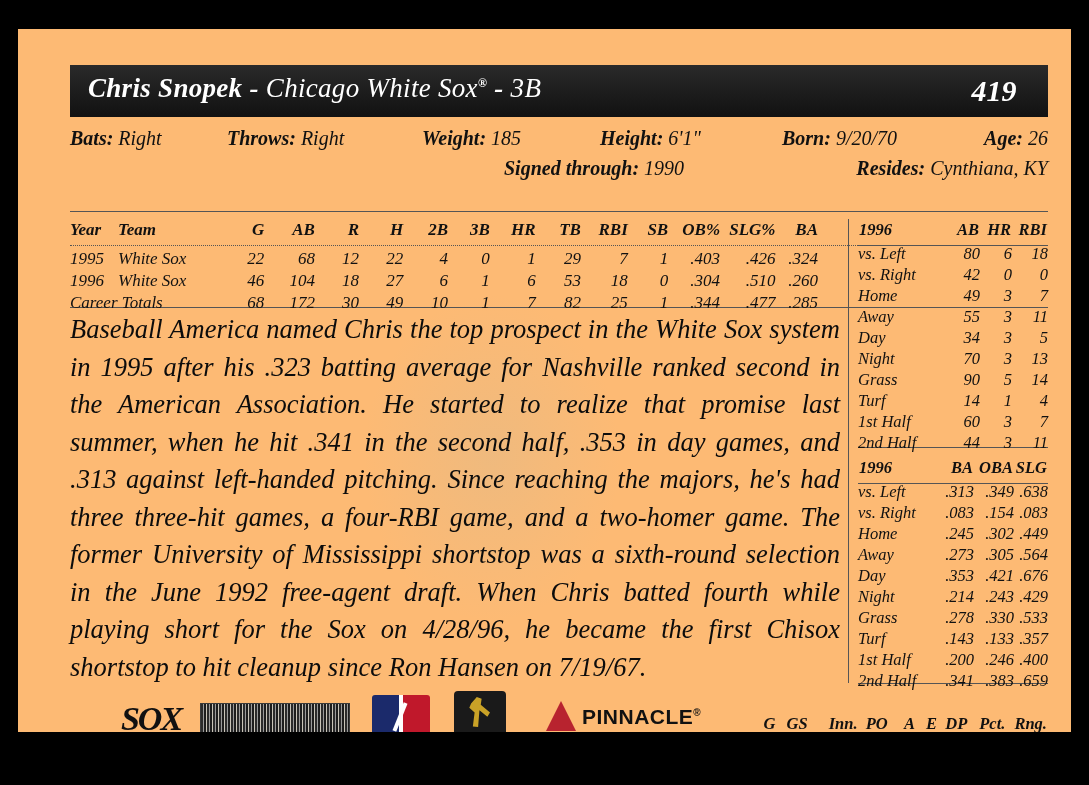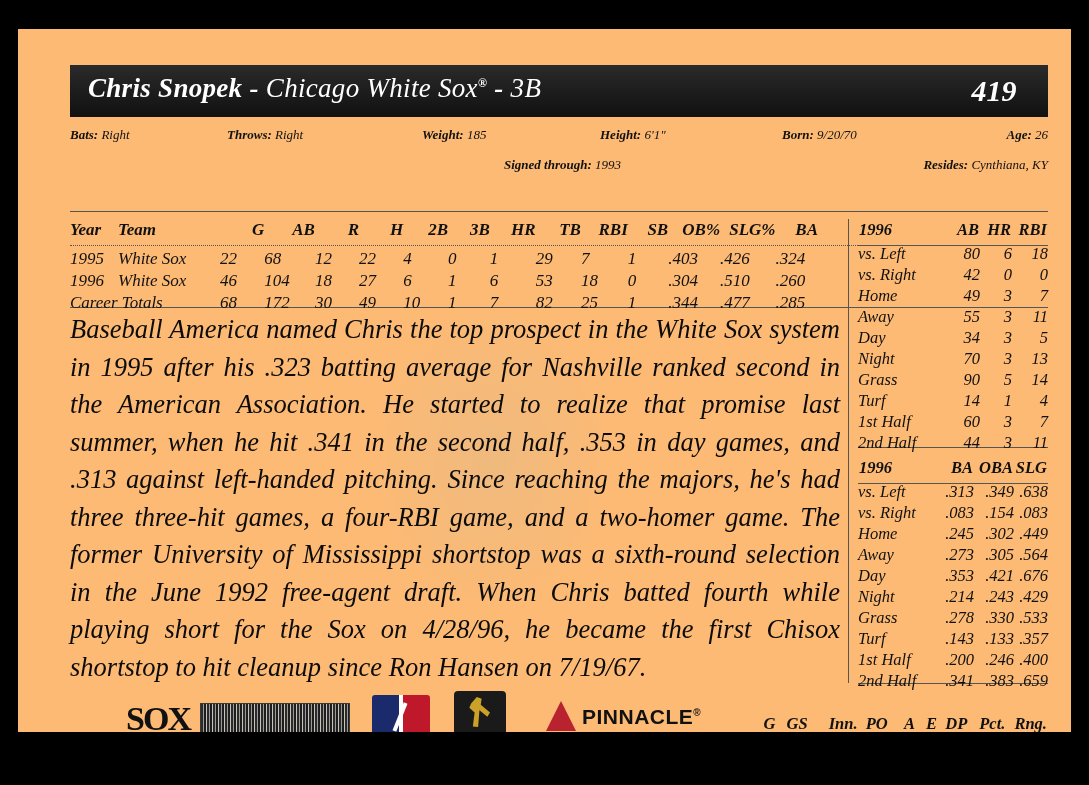--- a/index.html
+++ b/index.html
@@ -71,21 +71,21 @@
     text-align: center;
     line-height: 44px;
   }
   
   .vitals {
     position: absolute;
     left: 38px;
     top: 84px;
     width: 978px;
     font-style: italic;
-    font-size: 13px;
+    font-size: 20px;
     color: #111;
   }
   .vitals .row {
     position: relative;
     height: 30px;
   }
   .vitals .cell {
     position: absolute;
     white-space: nowrap;
   }
@@ -113,21 +113,21 @@
     color: #111;
     border-collapse: collapse;
   }
   .stats th {
     font-style: italic;
     font-weight: bold;
     text-align: right;
     padding: 1px 0 4px 0;
   }
   .stats td {
-    text-align: left;
+    text-align: right;
     padding: 1px 0;
   }
   .stats .lbl { text-align: left; }
   .stats tr.career td, .stats tr.career th { font-weight: normal; }
   .stats tbody tr:first-child td { padding-top: 5px; margin-top: 7px; }
   
   .bio {
     position: absolute;
     left: 38px;
     top: 268px;
@@ -184,22 +184,23 @@
     height: 62px;
   }
   .sox-logo {
     position: absolute;
     left: 42px;
     top: 2px;
     width: 78px;
     height: 52px;
     color: #111;
     font-weight: bold;
+    font-style: italic;
     font-size: 34px;
-    text-align: right;
+    text-align: center;
     line-height: 52px;
     letter-spacing: -2px;
   }
   .holo {
     position: absolute;
     left: 130px;
     top: 12px;
     width: 148px;
     height: 34px;
     background:
@@ -388,21 +389,21 @@
           <span>9/20/70</span>
         </div>
         <div class="cell" style="right:0">
           <b>Age:</b>
           <span>26</span>
         </div>
       </div>
       <div class="row">
         <div class="cell" style="left:434px">
           <b>Signed through:</b>
-          <span>1993</span>
+          <span>1990</span>
         </div>
         <div class="cell" style="right:0">
           <b>Resides:</b>
           <span>Cynthiana, KY</span>
         </div>
       </div>
     </div>
 
     <div class="rule" style="top:168px"></div>
     <div class="rule dotted" style="top:202px"></div>

